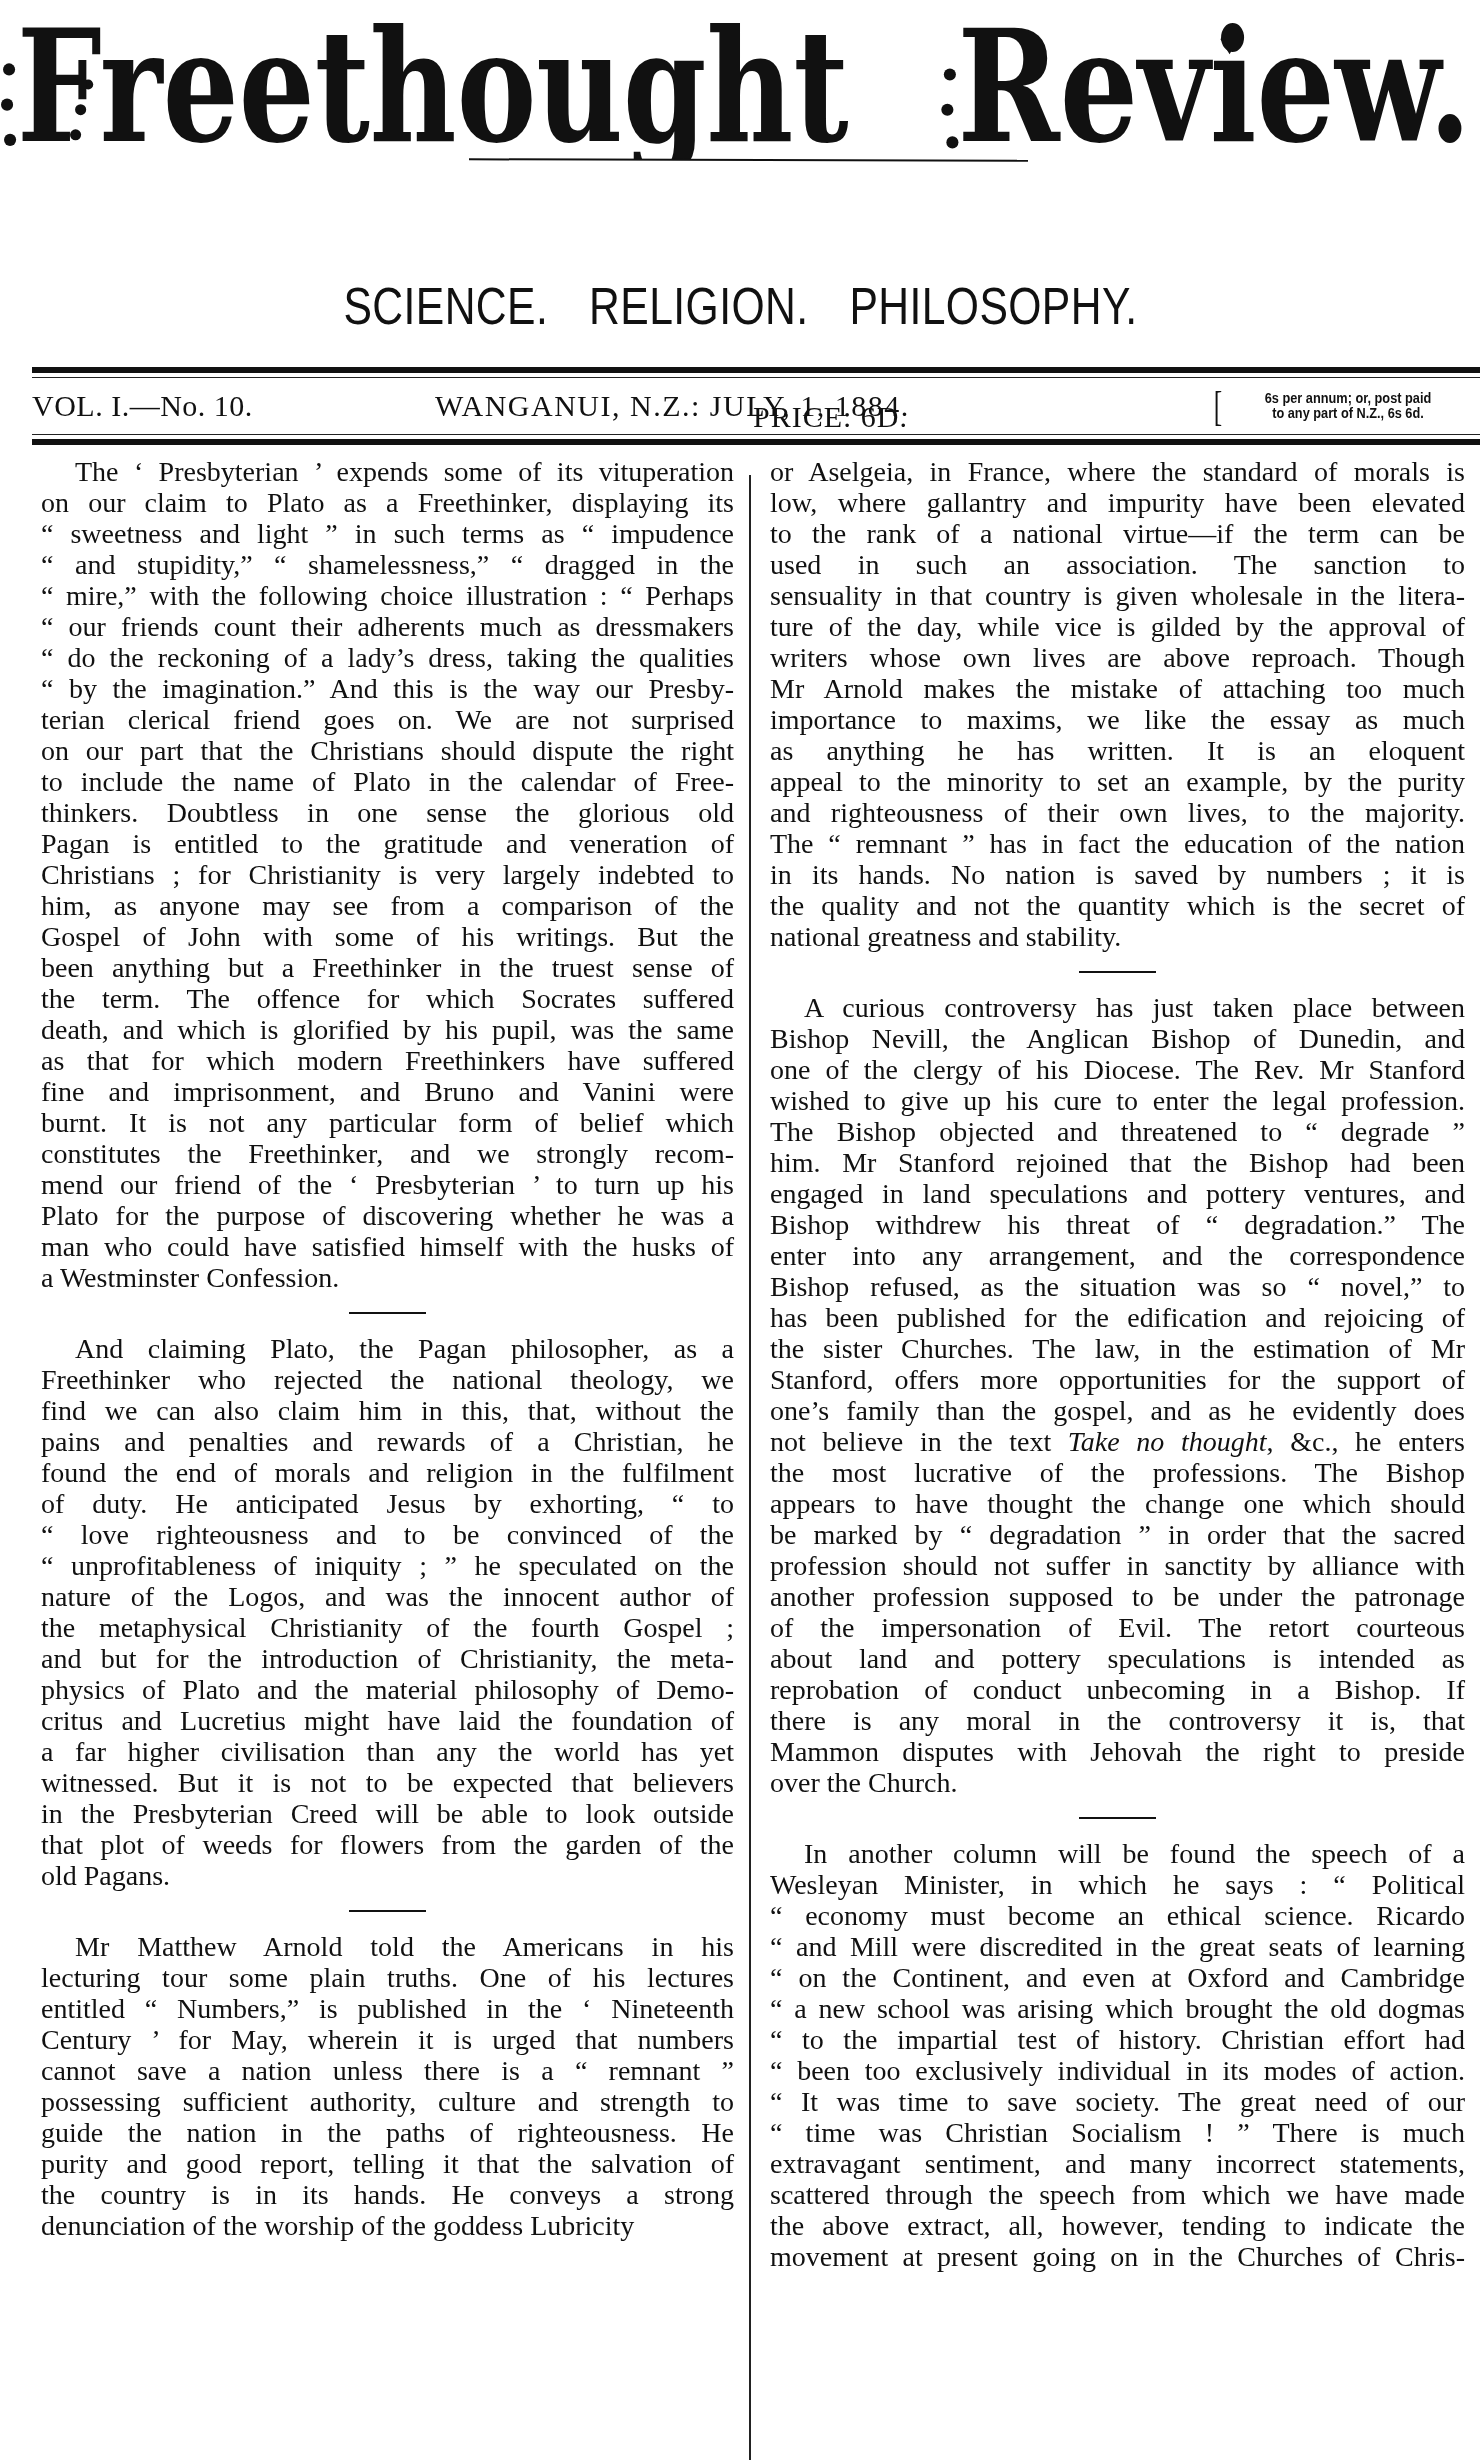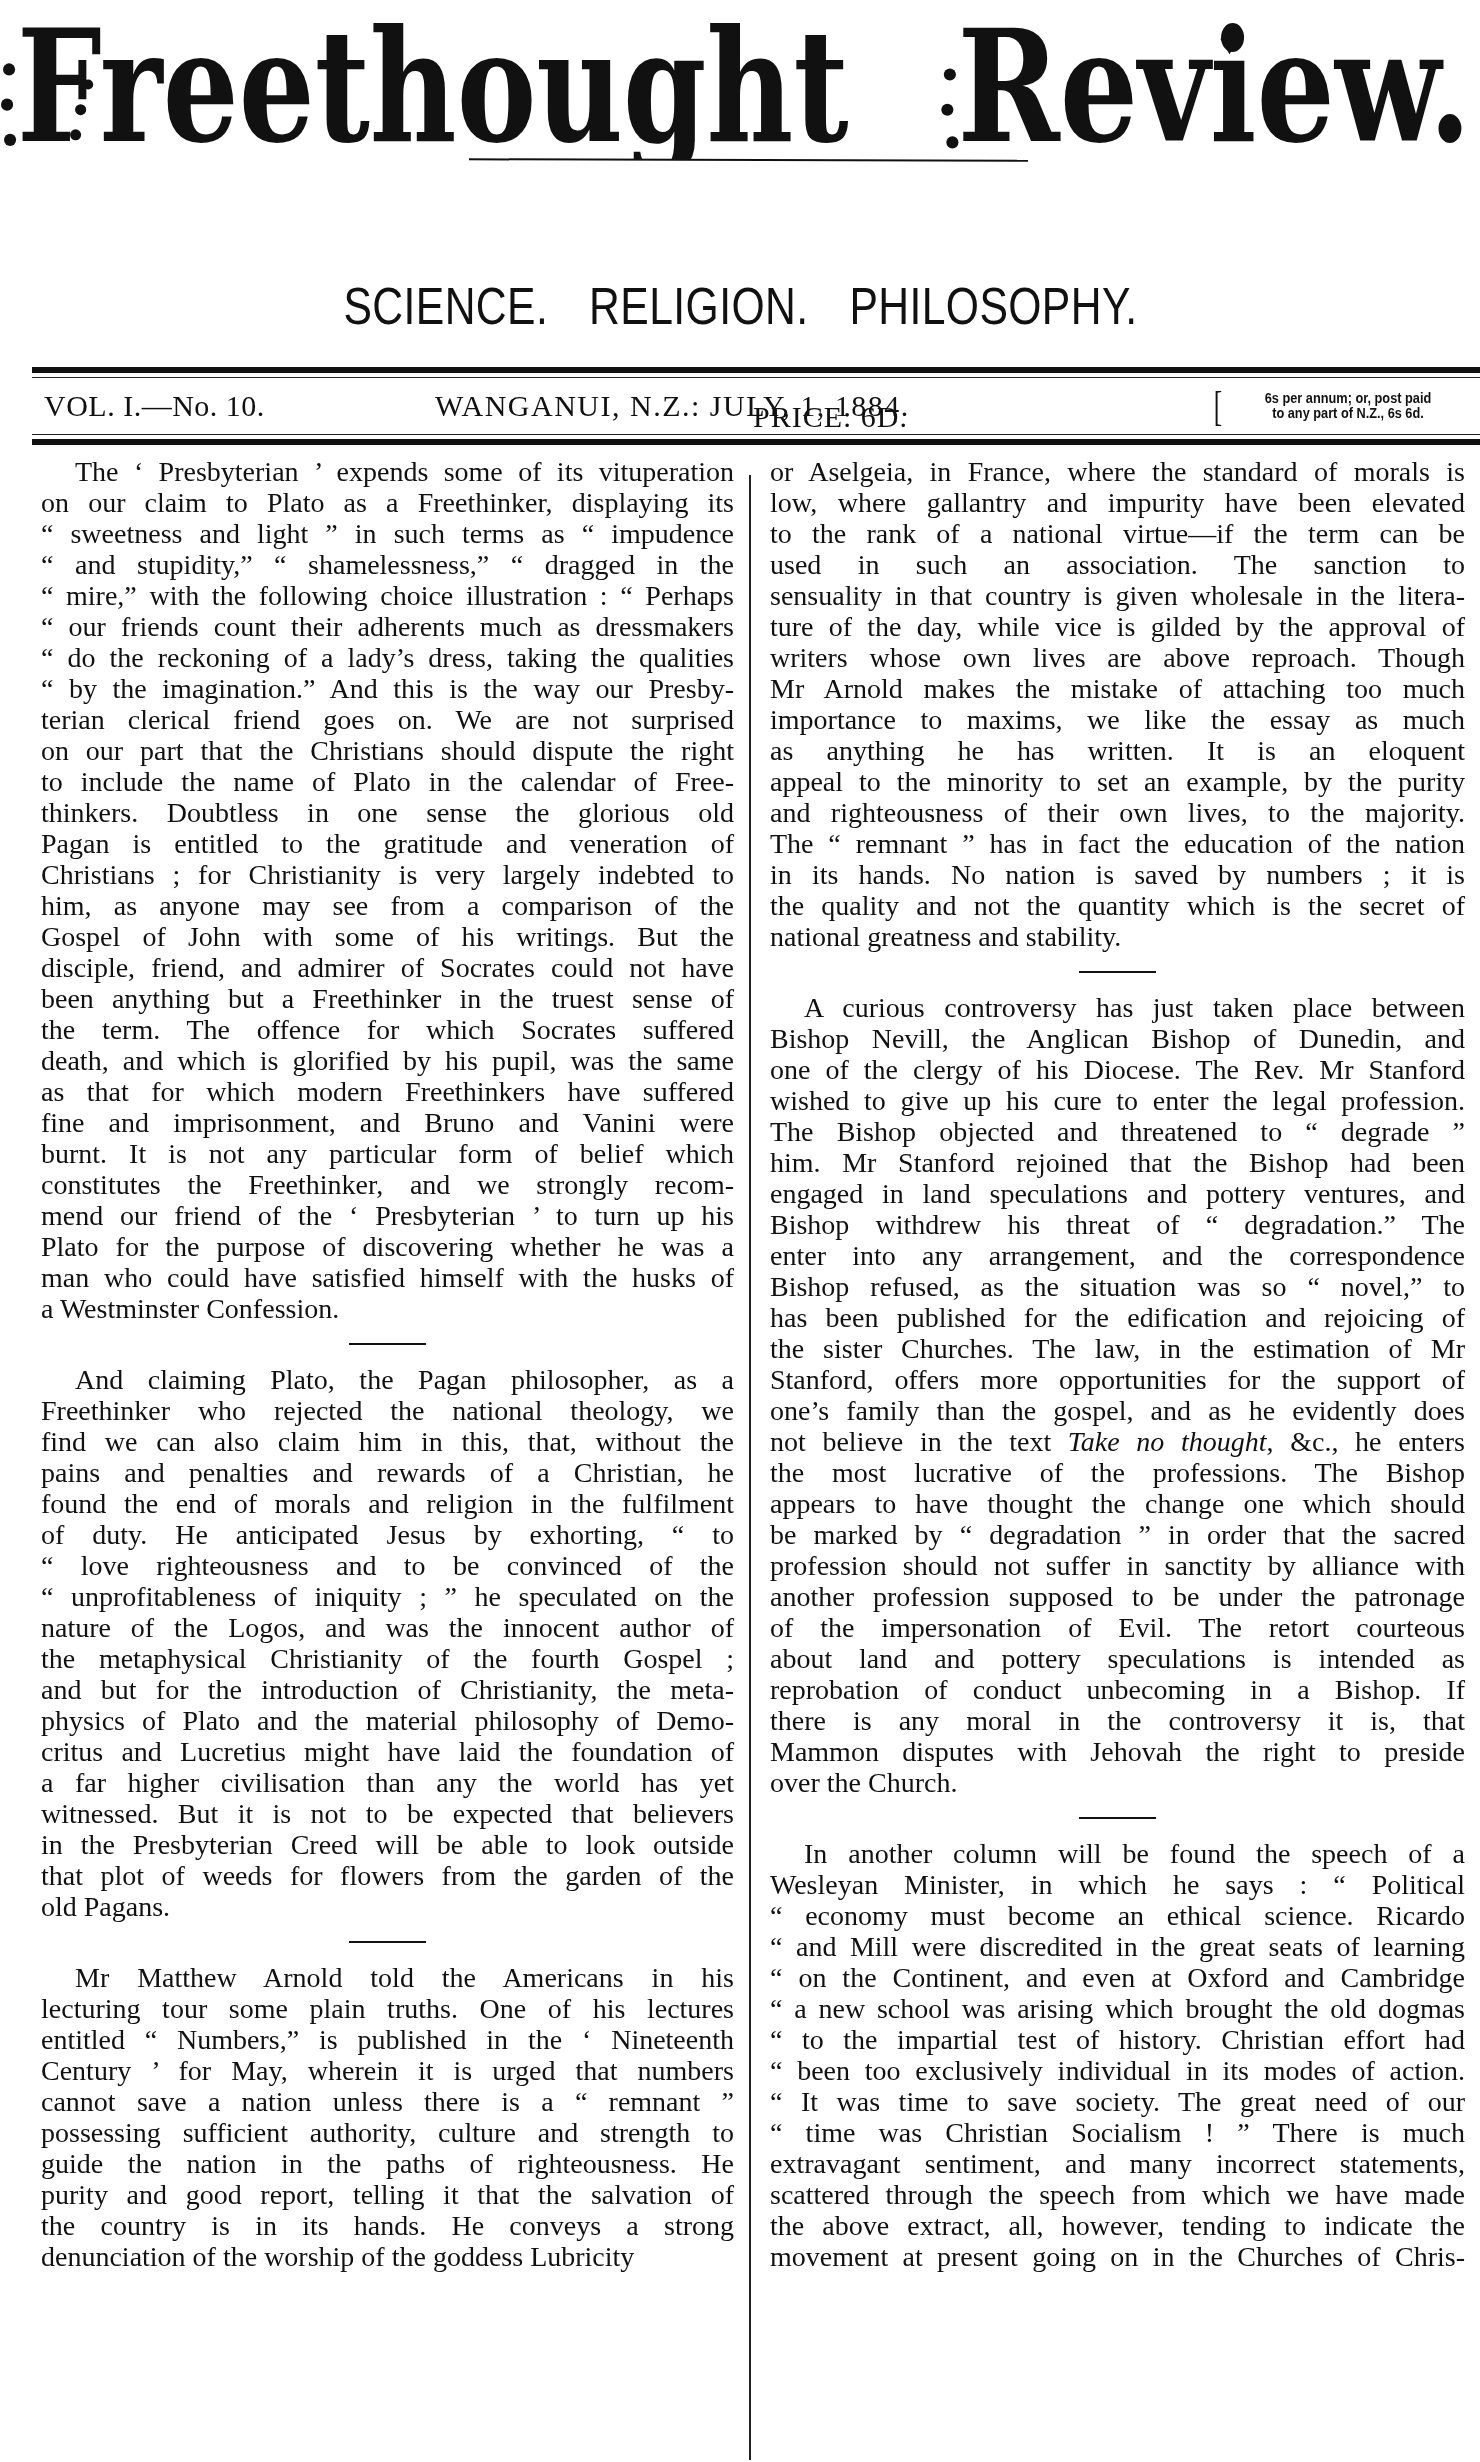--- a/index.html
+++ b/index.html
@@ -6,21 +6,21 @@
   body{width:1481px;height:2462px;position:relative;overflow:hidden;color:#111;font-family:"Liberation Serif","DejaVu Serif",serif;}
   .masthead-title{position:absolute;left:0;top:9px;width:1481px;height:151px;}
   .masthead-title svg{width:100%;height:100%;}
   .title-text{font-family:"DejaVu Serif","Liberation Serif",serif;font-weight:bold;}
   .short-rule{position:absolute;left:469px;top:159px;width:559px;height:0;border-top:2.5px solid #111;transform:rotate(0.15deg);}
   .tagline{position:absolute;left:0;top:276px;width:1481px;text-align:center;font-family:"Liberation Sans","DejaVu Sans",sans-serif;font-size:52px;letter-spacing:0.5px;transform:scaleX(0.82);transform-origin:center;word-spacing:35px;color:#111;}
   .rule-thick{position:absolute;left:32px;width:1449px;height:6px;background:#111;}
   .rule-thin{position:absolute;left:32px;width:1449px;height:0;border-top:1.5px solid #222;}
   .issue-line{position:absolute;top:388px;left:32px;width:1449px;height:35px;font-size:30px;font-family:"Liberation Serif",serif;}
   .issue-line span{position:absolute;white-space:nowrap;}
-  .issue-vol{left:12px;top:1px;letter-spacing:0.5px;}
+  .issue-vol{left:0;top:1px;letter-spacing:0.5px;}
   .issue-place{left:403px;top:1px;letter-spacing:1.5px;}
   .issue-price{left:721px;top:0px;letter-spacing:1px;margin-top:12px;}
   .price-note{position:absolute;left:1186px;top:0;width:267px;height:35px;}
   .price-note .bracket{position:absolute;top:-3px;font-size:42px;line-height:42px;font-weight:normal;transform:scaleX(0.6);}
   .price-note .lb{left:-7px;}
   .price-note .note-l1,.price-note .note-l2{position:absolute;left:4px;width:252px;text-align:center;font-size:15px;line-height:15px;font-family:"Liberation Sans","DejaVu Sans",sans-serif;transform:scaleX(0.85);transform-origin:center;font-weight:bold;}
   .price-note .note-l1{top:2px;}
   .price-note .note-l2{top:17px;}
   .column{position:absolute;top:456px;font-size:28px;line-height:31px;}
   .col-left{left:41px;width:693px;}
@@ -92,21 +92,20 @@
       <span class="line">“ do the reckoning of a lady’s dress, taking the qualities</span>
       <span class="line">“ by the imagination.” And this is the way our Presby-</span>
       <span class="line">terian clerical friend goes on. We are not surprised</span>
       <span class="line">on our part that the Christians should dispute the right</span>
       <span class="line">to include the name of Plato in the calendar of Free-</span>
       <span class="line">thinkers. Doubtless in one sense the glorious old</span>
       <span class="line">Pagan is entitled to the gratitude and veneration of</span>
       <span class="line">Christians ; for Christianity is very largely indebted to</span>
       <span class="line">him, as anyone may see from a comparison of the</span>
       <span class="line">Gospel of John with some of his writings. But the</span>
-      <span class="line">disciple, friend, and admirer of Socrates could not have</span>
       <span class="line">been anything but a Freethinker in the truest sense of</span>
       <span class="line">the term. The offence for which Socrates suffered</span>
       <span class="line">death, and which is glorified by his pupil, was the same</span>
       <span class="line">as that for which modern Freethinkers have suffered</span>
       <span class="line">fine and imprisonment, and Bruno and Vanini were</span>
       <span class="line">burnt. It is not any particular form of belief which</span>
       <span class="line">constitutes the Freethinker, and we strongly recom-</span>
       <span class="line">mend our friend of the ‘ Presbyterian ’ to turn up his</span>
       <span class="line">Plato for the purpose of discovering whether he was a</span>
       <span class="line">man who could have satisfied himself with the husks of</span>

